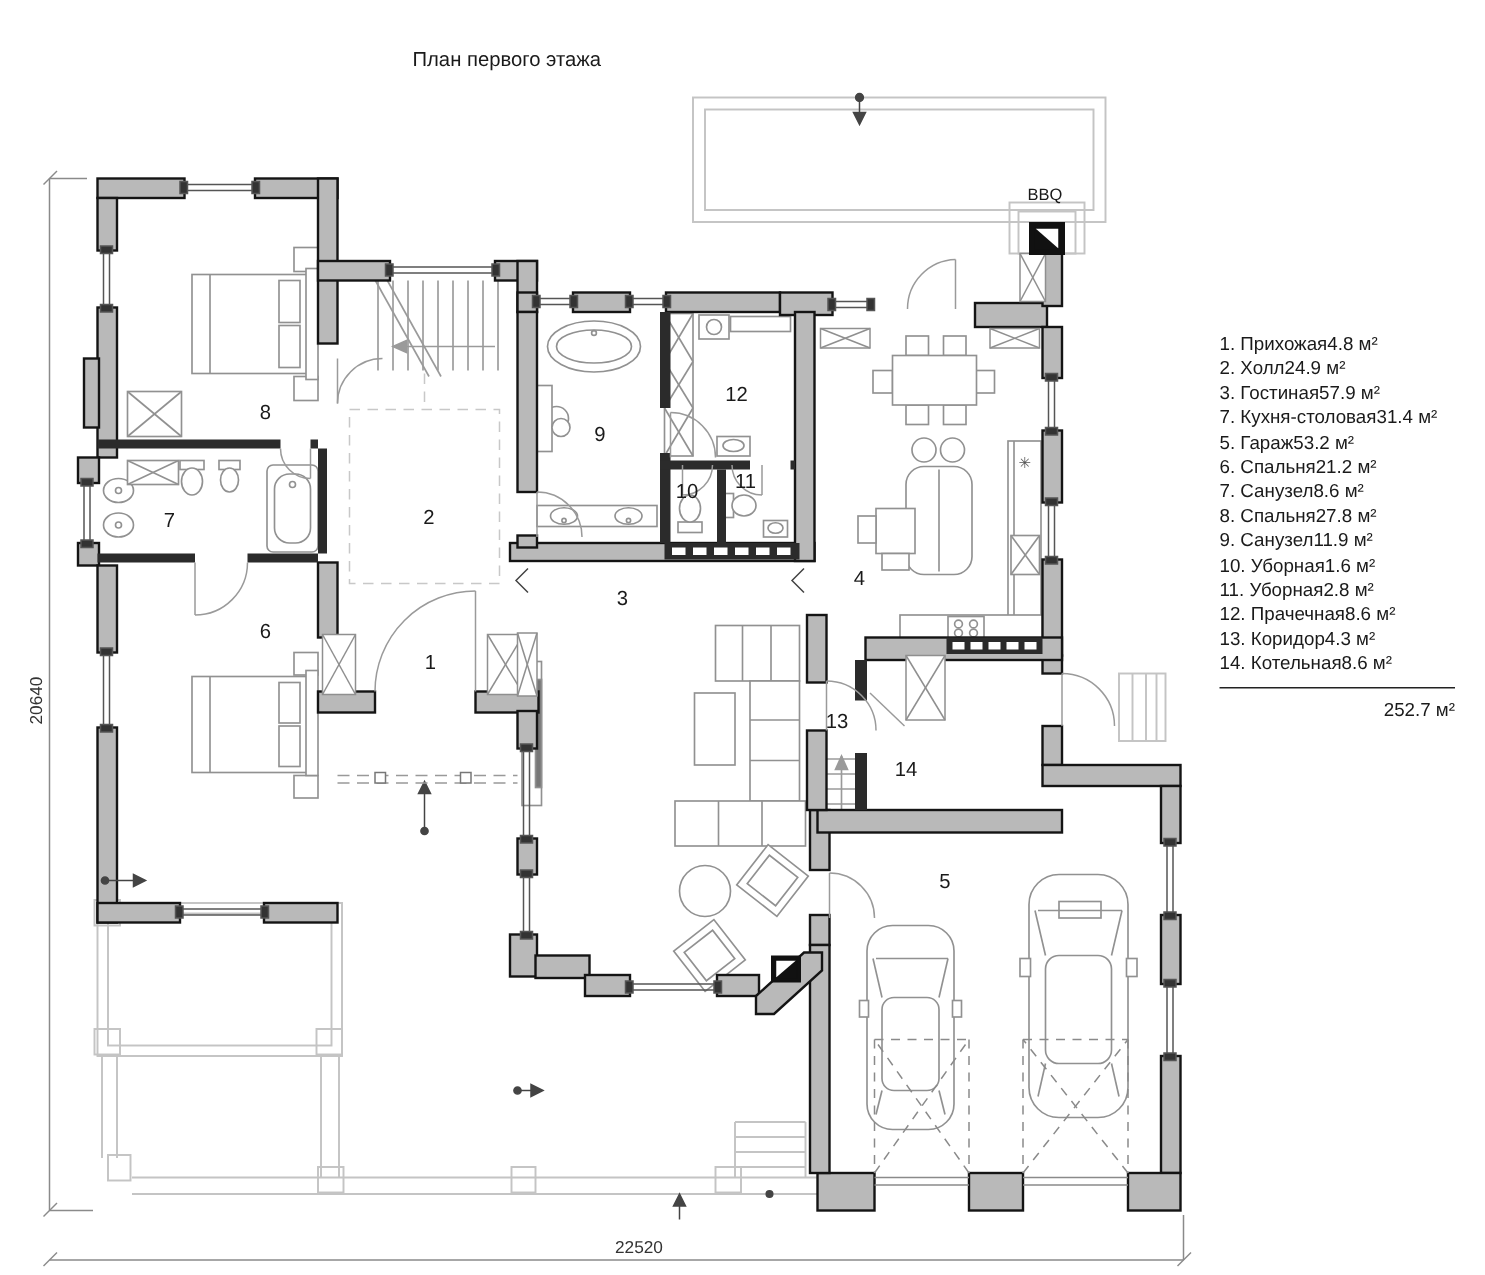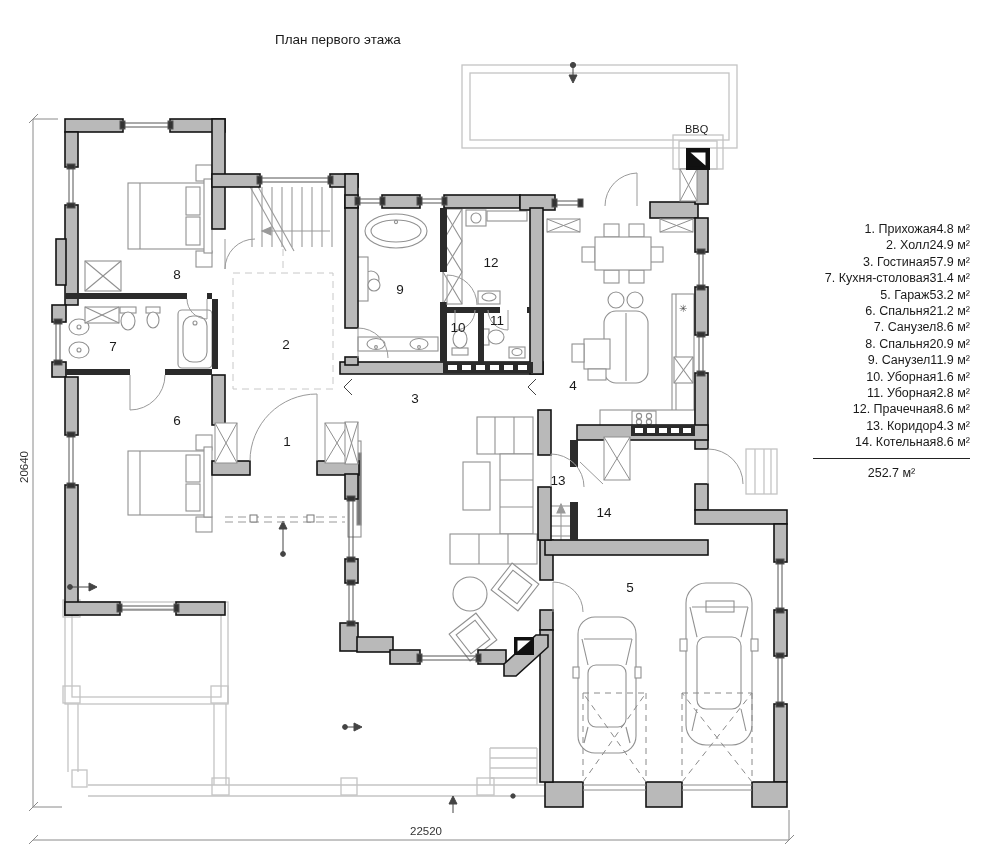--- a/index.html
+++ b/index.html
@@ -5,23 +5,23 @@
   html,body{margin:0;padding:0;background:#ffffff;}
   #page{position:relative;width:990px;height:850px;background:#fff;overflow:hidden;
         font-family:"Liberation Sans", sans-serif;color:#1a1a1a;margin-top:17px;}
   svg text{font-family:"Liberation Sans", sans-serif;}
   .room-num{font-size:13.5px;fill:#1a1a1a;}
   .title-text{font-size:13.5px;fill:#1a1a1a;}
   .dim-text{font-size:11.5px;fill:#333;}
   .bbq-text{font-size:11px;fill:#1a1a1a;}
   .sink-star{font-size:10px;fill:#555;}
   #legend{position:absolute;left:813px;top:204px;width:157px;font-size:12.5px;line-height:16.4px;}
-  .lg-row{display:flex;justify-content:flex-end;white-space:nowrap;}
+  .lg-row{display:flex;justify-content:flex-start;white-space:nowrap;}
   .lg-divider{border-top:1.5px solid #222;margin-top:7px;margin-bottom:6px;}
-  .lg-total{text-align:center;}
+  .lg-total{text-align:right;}
 </style>
 </head>
 <body>
 
 <div id="page">
 
 <svg width="990" height="850" viewBox="0 0 990 850">
 
   <g stroke="#c4c4c4" stroke-width="1.3" fill="none">
     <rect x="462" y="48" width="275" height="83"></rect>
@@ -696,21 +696,21 @@
         <div class="lg-row">
           <span>6. Спальня</span>
           <span>21.2 м²</span>
         </div>
         <div class="lg-row">
           <span>7. Санузел</span>
           <span>8.6 м²</span>
         </div>
         <div class="lg-row">
           <span>8. Спальня</span>
-          <span>20.9 м²</span>
+          <span>27.8 м²</span>
         </div>
         <div class="lg-row">
           <span>9. Санузел</span>
           <span>11.9 м²</span>
         </div>
         <div class="lg-row">
           <span>10. Уборная</span>
           <span>1.6 м²</span>
         </div>
         <div class="lg-row">

